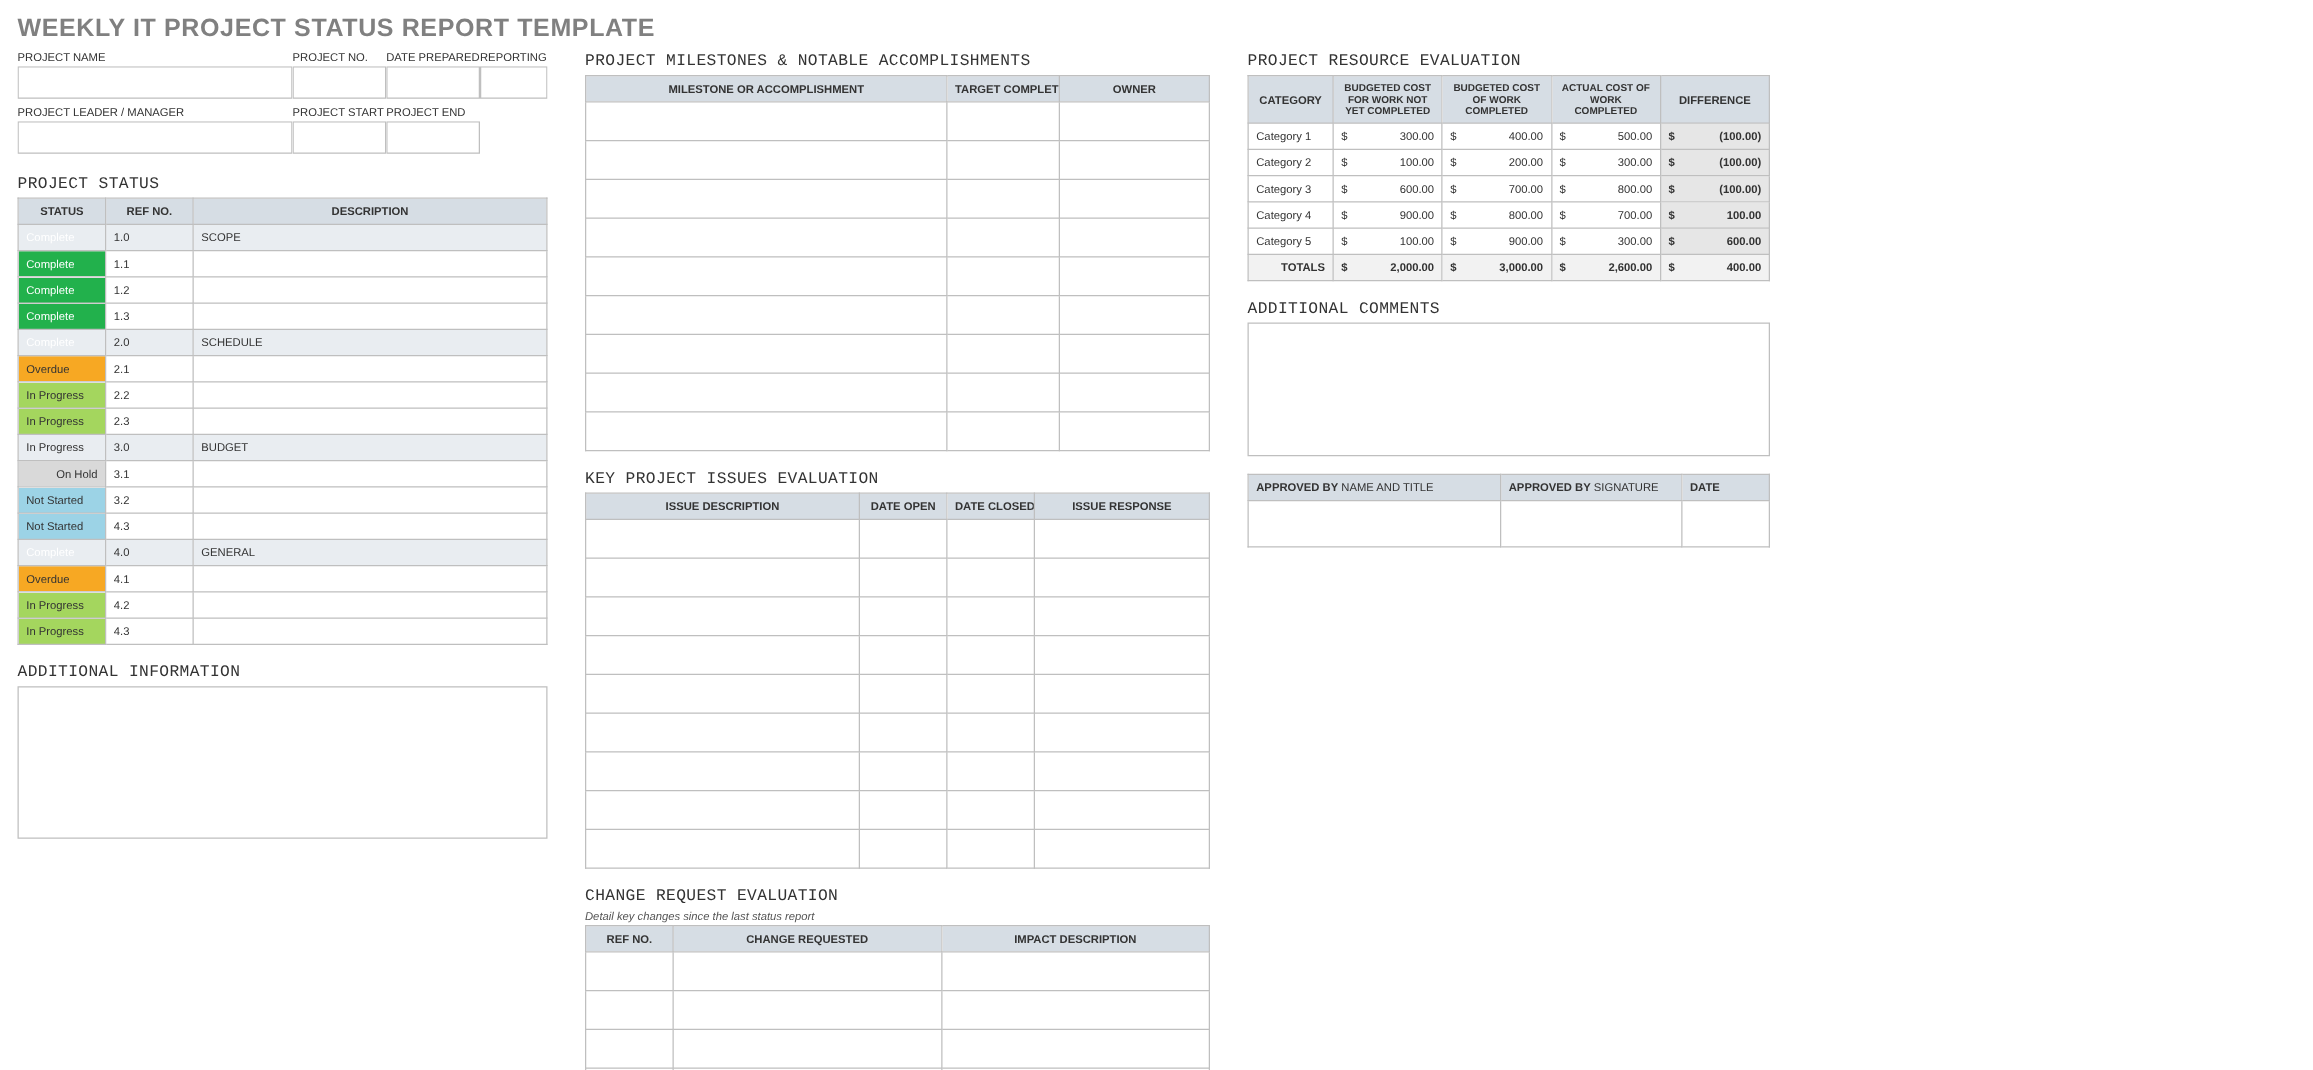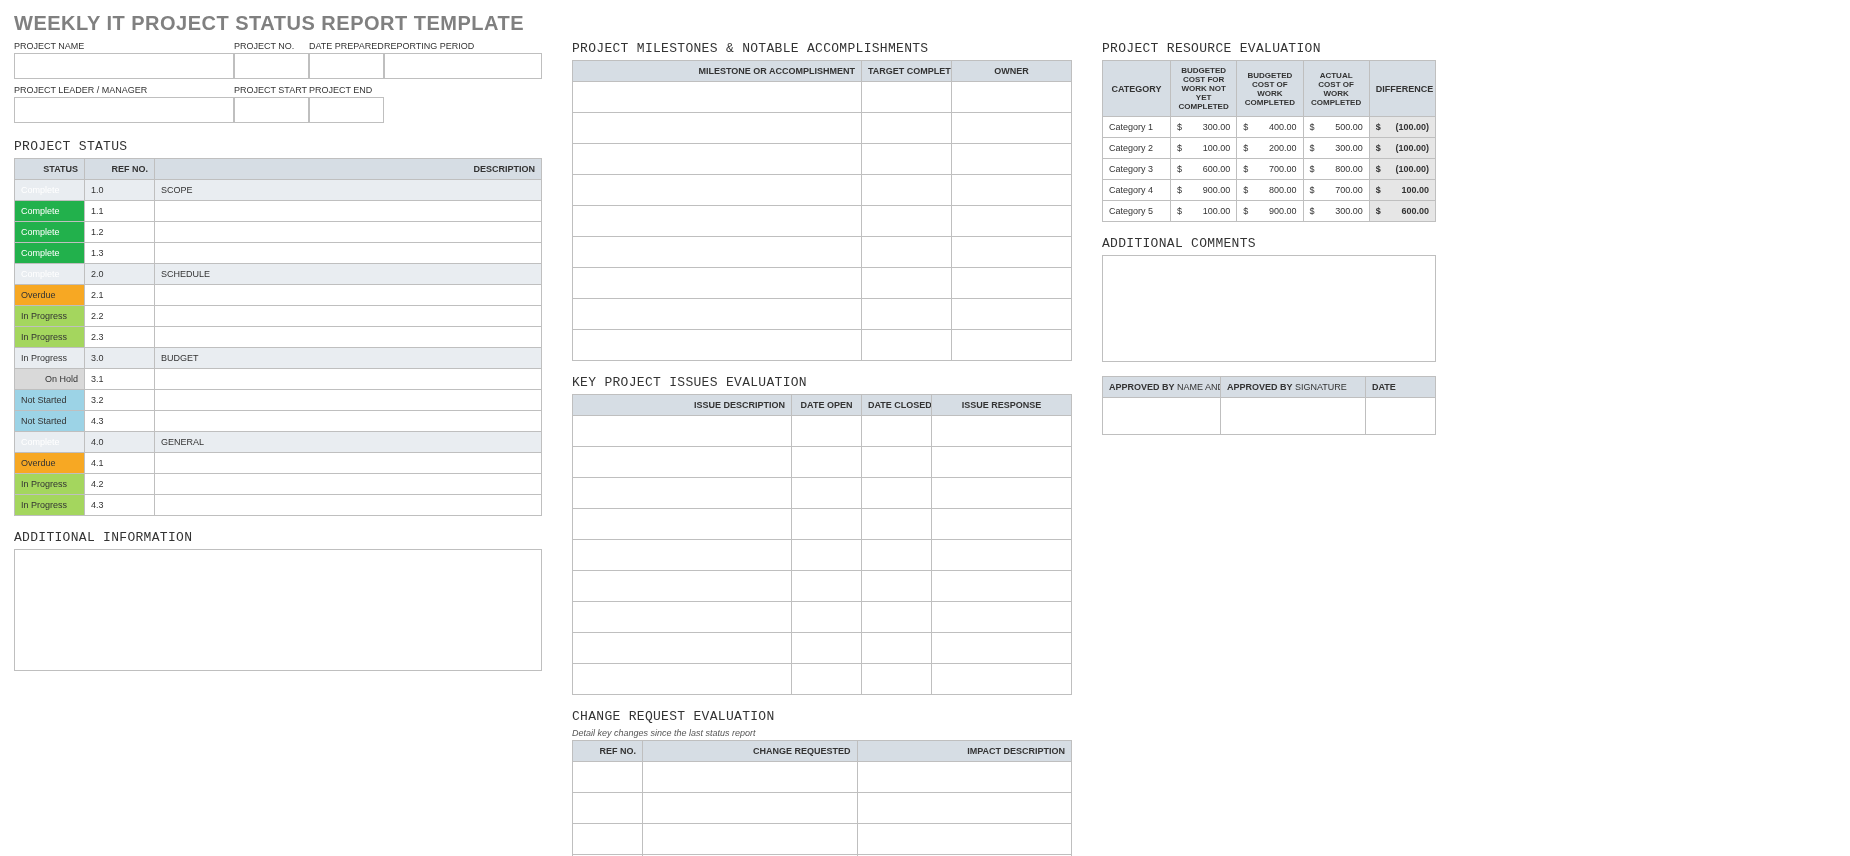--- a/index.html
+++ b/index.html
@@ -1,28 +1,28 @@
 <!DOCTYPE html>
 <html><head>
 <meta charset="utf-8">
 <style>
 html,body{margin:0;padding:0;font-family:Arial,Helvetica,sans-serif;font-size:10px;color:#333;background:#fff}
 .page{padding:12px 14px 20px 14px;width:1822px}
 h1.title{font-family:"Arial Narrow",Arial,sans-serif;font-size:20px;font-weight:700;letter-spacing:.5px;color:#808080;margin:0 0 6px 0}
 .cols{display:flex;gap:30px;align-items:flex-start}
 .col{flex:0 0 auto}
-.col.left{width:528px}
+.col.left{width:424px}
 .col.mid{width:500px}
-.col.right{width:334px}
+.col.right{width:418px}
 .sec-head{font-family:Liberation Mono, monospace;font-size:13px;letter-spacing:.3px;color:#333;margin:0 0 4px 0}
 .small-label{font-size:9px;color:#333;margin-bottom:1px}
 table{border-collapse:collapse;width:100%;table-layout:fixed}
 td,th{border:1px solid #bfbfbf;padding:5px 6px;font-size:9px;vertical-align:middle;overflow:hidden;white-space:nowrap}
 th{background:#d6dde4;font-weight:700;text-align:center}
-th.left,td.left{text-align:right}
+th.left,td.left{text-align:center}
 .hdr-row td{border:none;padding:0 0 2px 0}
 .input-box{height:24px;border:1px solid #bfbfbf}
 .sect-row td{background:#e9edf1;font-weight:400}
 .bg-complete{background:#22b14c;color:#fff}
 .bg-overdue{background:#f7a823;color:#333}
 .bg-inprog{background:#a4d65e;color:#333}
 .bg-onhold{background:#d9d9d9;color:#333}
 .bg-notstart{background:#9cd3e6;color:#333}
 .tall{height:20px}
 .money{text-align:right}
@@ -435,20 +435,27 @@
               <td class="money "><span class="cur">$</span>700.00</td>
               <td class="money diff" style="font-weight: 700;"><span class="cur">$</span>100.00</td>
             </tr>
             <tr>
               <td>Category 5</td>
               <td class="money "><span class="cur">$</span>100.00</td>
               <td class="money "><span class="cur">$</span>900.00</td>
               <td class="money "><span class="cur">$</span>300.00</td>
               <td class="money diff" style="font-weight: 700;"><span class="cur">$</span>600.00</td>
             </tr>
+            <tr class="totals">
+              <td style="text-align: right;">TOTALS</td>
+              <td class="money "><span class="cur">$</span>2,000.00</td>
+              <td class="money "><span class="cur">$</span>3,000.00</td>
+              <td class="money "><span class="cur">$</span>2,600.00</td>
+              <td class="money diff"><span class="cur">$</span>400.00</td>
+            </tr>
           </tbody>
   </table>
 
   <div style="height:14px"></div>
   <p class="sec-head">ADDITIONAL COMMENTS</p>
   <div class="bigbox2"></div>
 
   <div style="height:14px"></div>
   <table class="approve">
     <colgroup>

